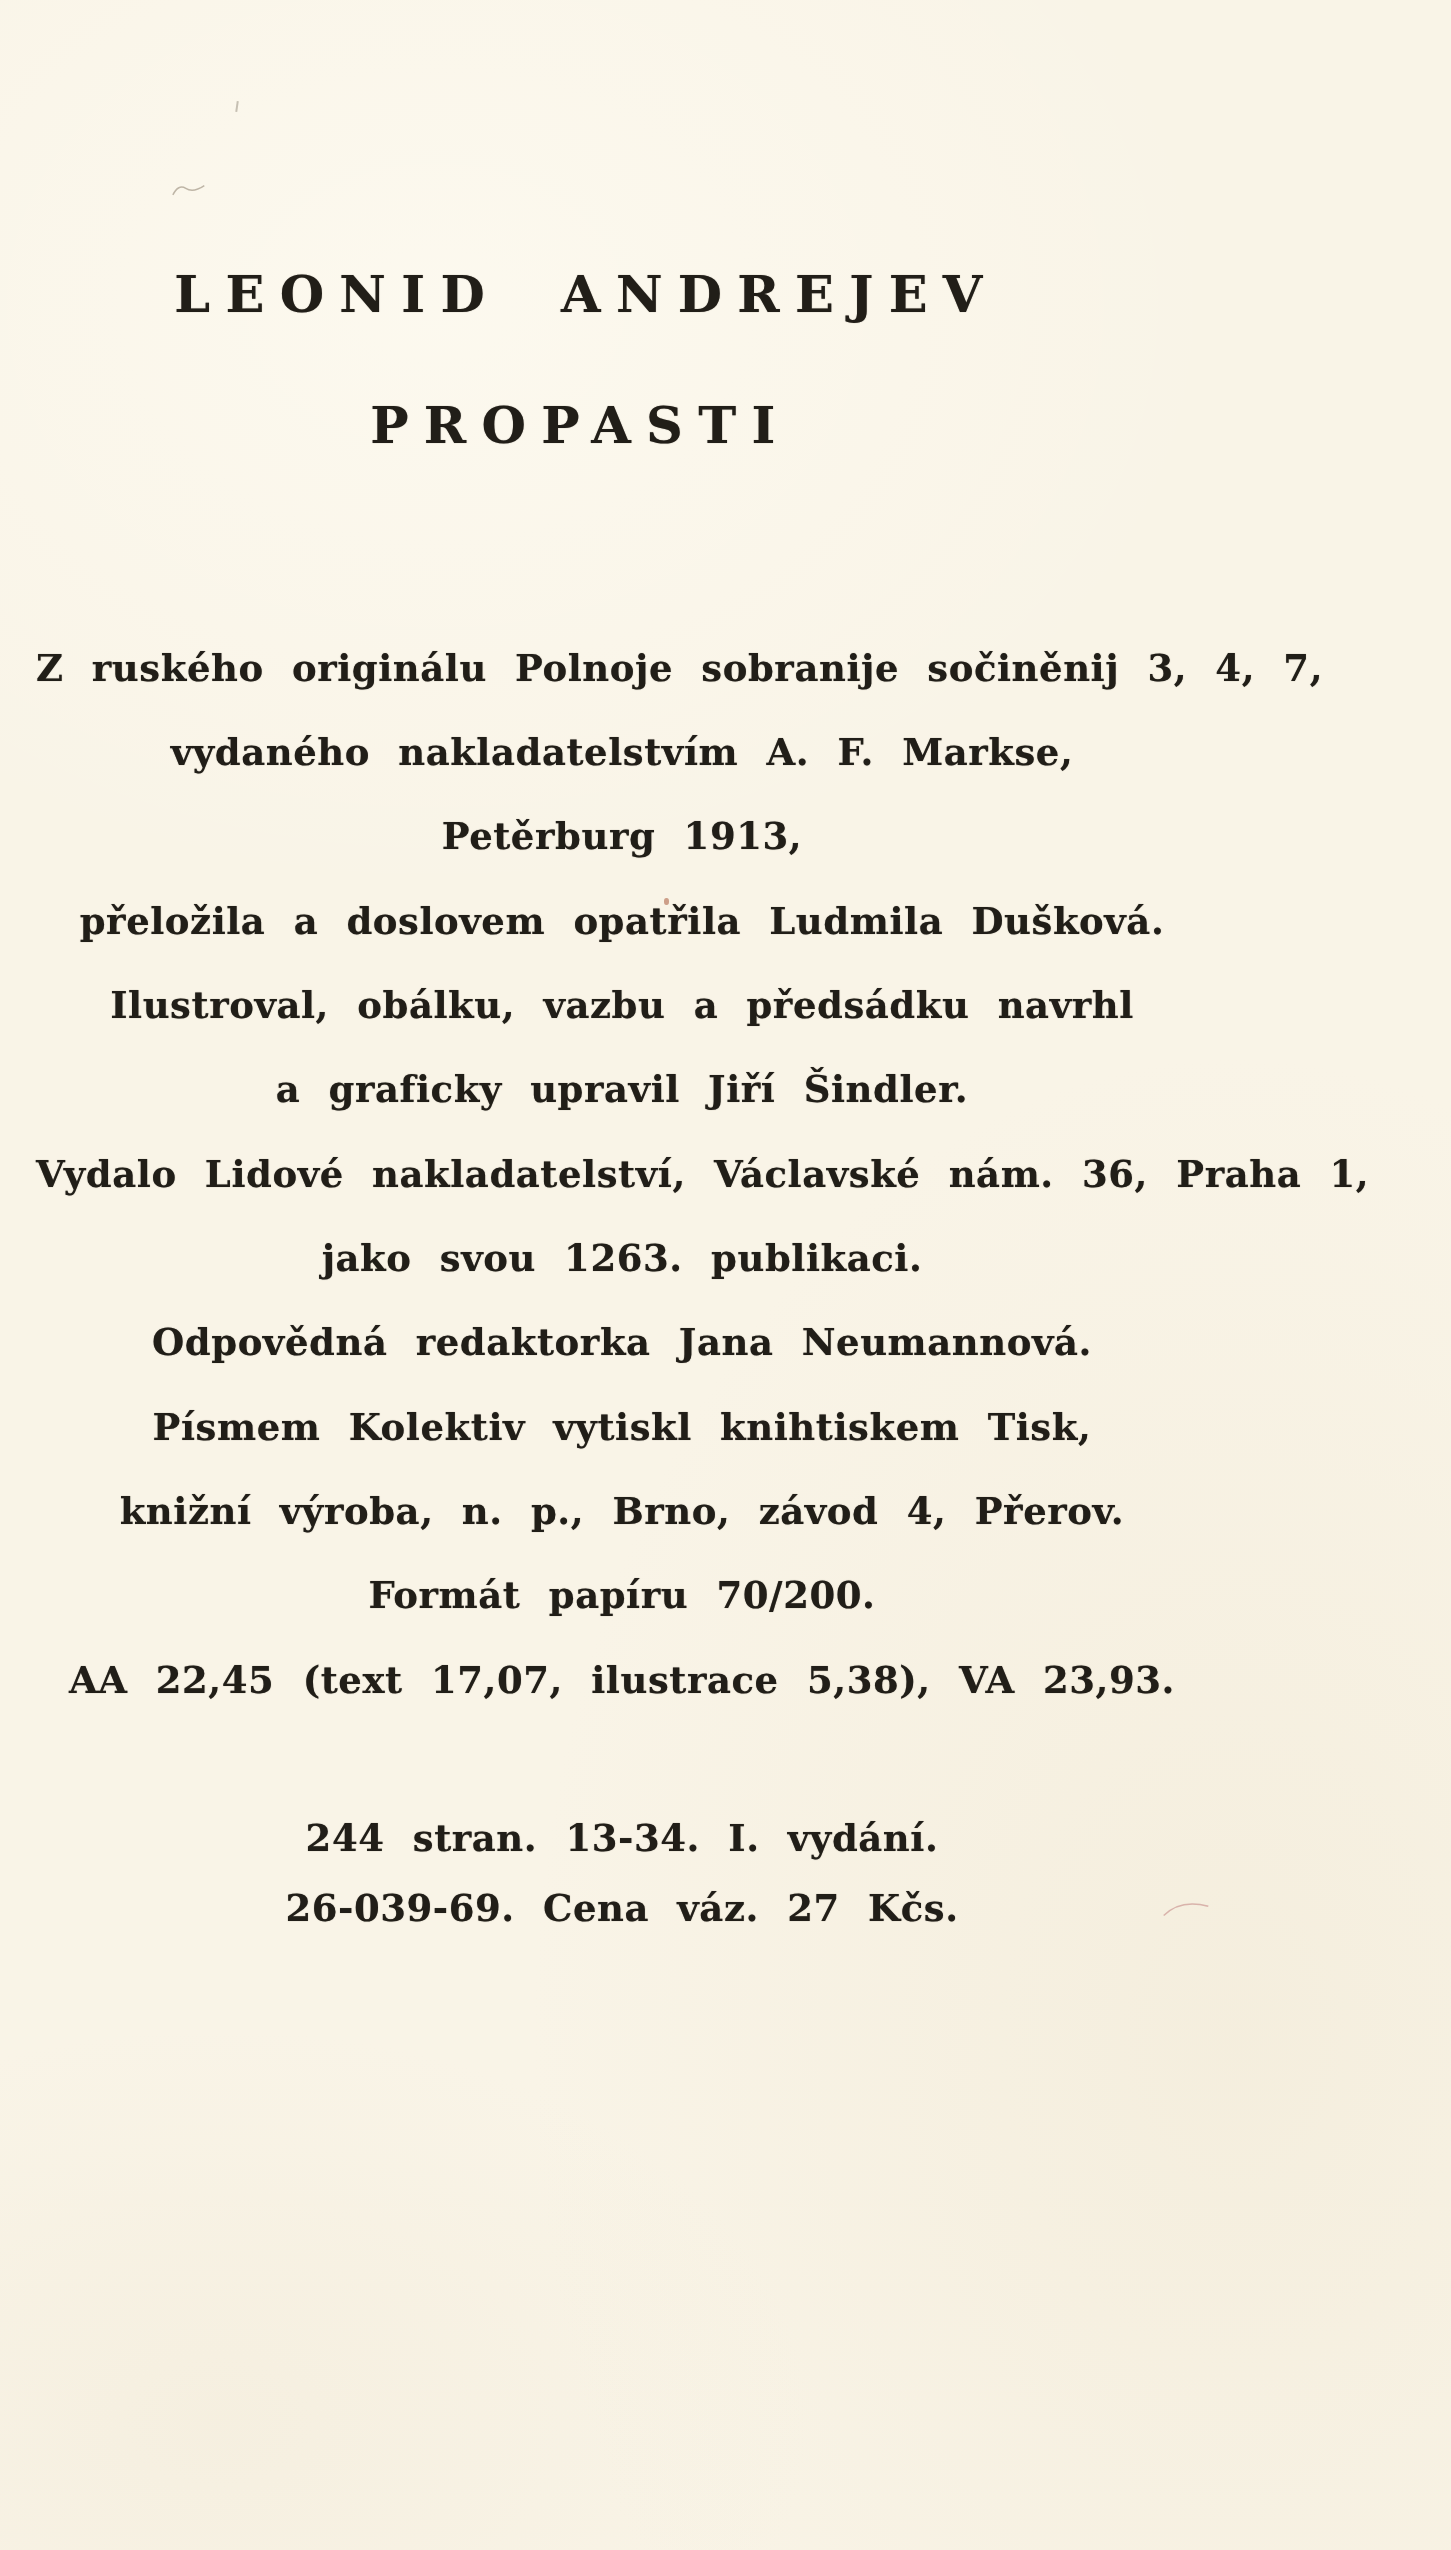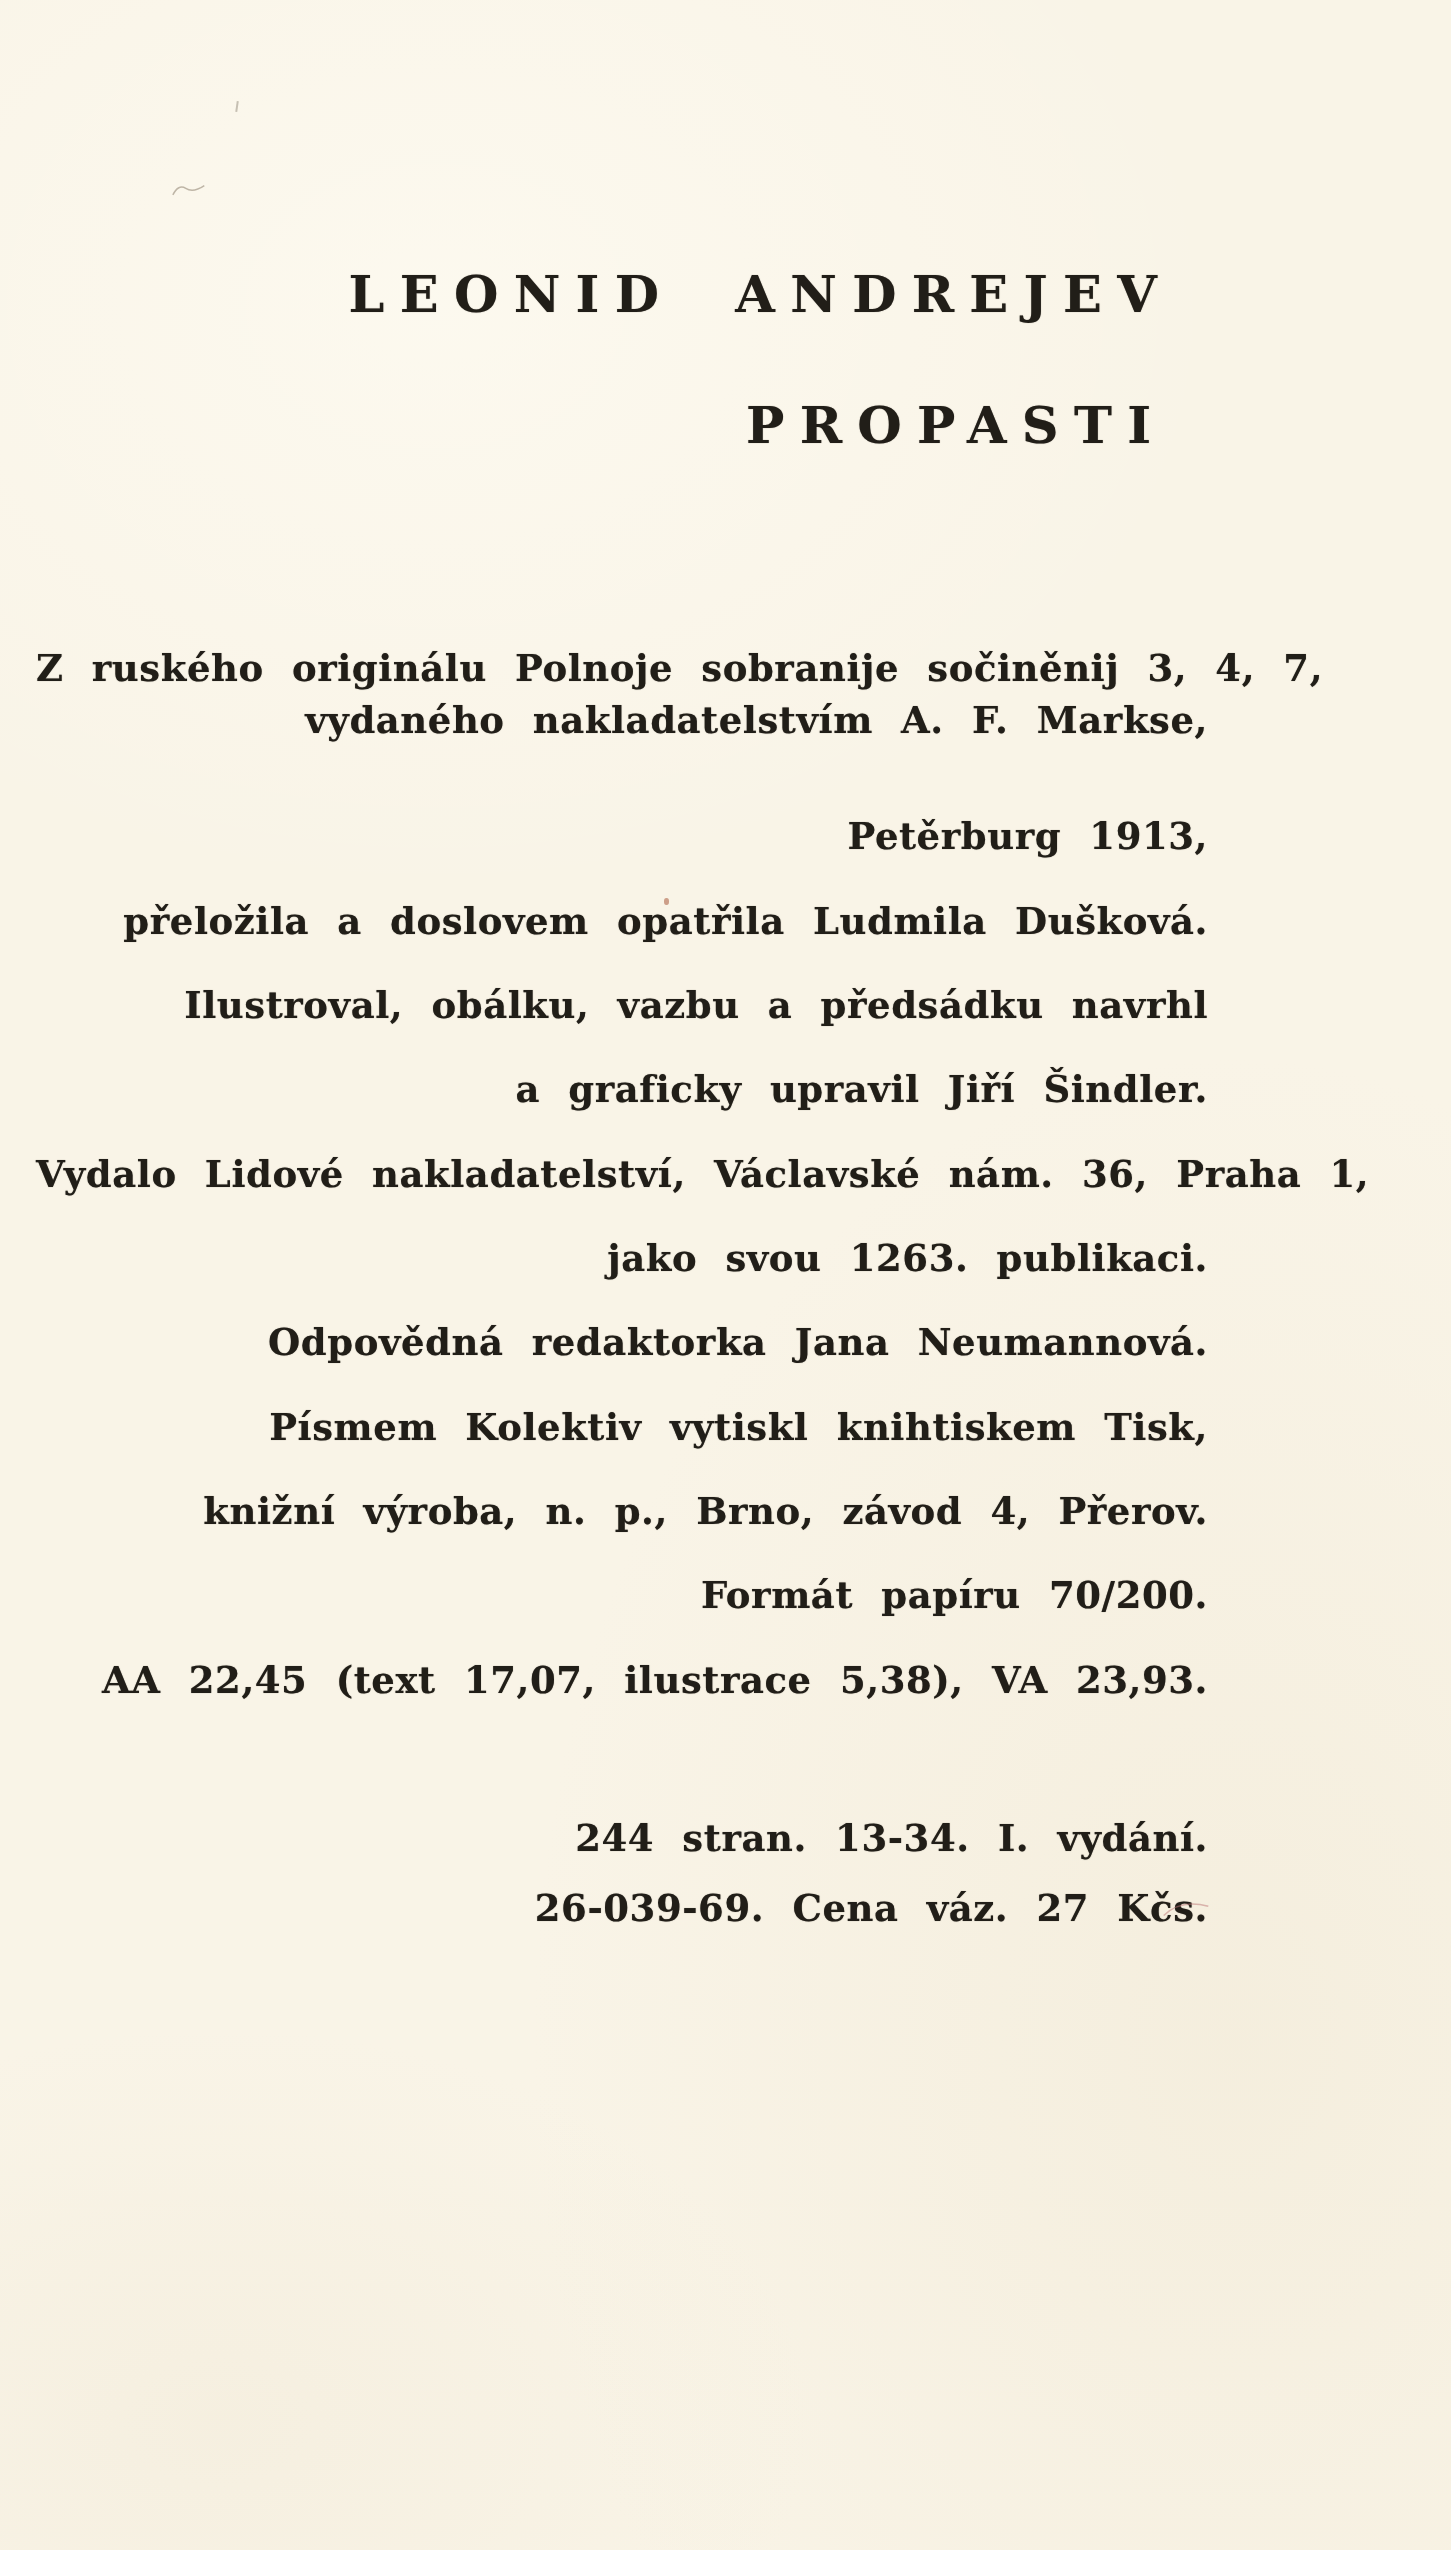--- a/index.html
+++ b/index.html
@@ -21,21 +21,21 @@
       radial-gradient(ellipse 1125px 844px at 30% 12%, rgba(255,253,245,0.55), rgba(255,253,245,0) 70%),
       radial-gradient(ellipse 937px 1312px at 85% 80%, rgba(240,232,212,0.5), rgba(240,232,212,0) 75%),
       radial-gradient(ellipse 844px 562px at 15% 95%, rgba(243,236,219,0.6), rgba(243,236,219,0) 70%),
       #f9f4e7;
     color: var(--ink, #211e18);
   }
   .centerline {
     position: absolute;
     left: 0;
     width: 1172px;
-    text-align: right;
+    text-align: center;
     white-space: nowrap;
     line-height: 1;
     font-weight: bold;
     color: var(--ink, #211e18);
     text-shadow: 0 0 0.9px rgba(35,28,20,0.55);
   }
   .title {
     top: 269px;
     font-size: 51px;
     letter-spacing: 0.30em;
@@ -80,21 +80,21 @@
 <body>
 
 <div class="page" style="--ink: #211e18;">
 
   <h1 class="centerline title">LEONID ANDREJEV</h1>
 
   <h2 class="centerline subtitle">PROPASTI</h2>
 
   <div class="centerline body-line" style="top:650px">Z ruského originálu Polnoje sobranije sočiněnij 3, 4, 7,</div>
 
-  <div class="centerline body-line" style="top:702px">vydaného nakladatelstvím A. F. Markse,</div>
+  <div class="centerline body-line" style="top:734px">vydaného nakladatelstvím A. F. Markse,</div>
 
   <div class="centerline body-line" style="top:818px">Petěrburg 1913,</div>
 
   <div class="centerline body-line" style="top:903px">přeložila a doslovem opatřila Ludmila Dušková.</div>
 
   <div class="centerline body-line" style="top:1071px">a graficky upravil Jiří Šindler.</div>
 
   <div class="centerline body-line" style="top:987px">Ilustroval, obálku, vazbu a předsádku navrhl</div>
 
   <div class="centerline body-line" style="top:1156px">Vydalo Lidové nakladatelství, Václavské nám. 36, Praha 1,</div>

